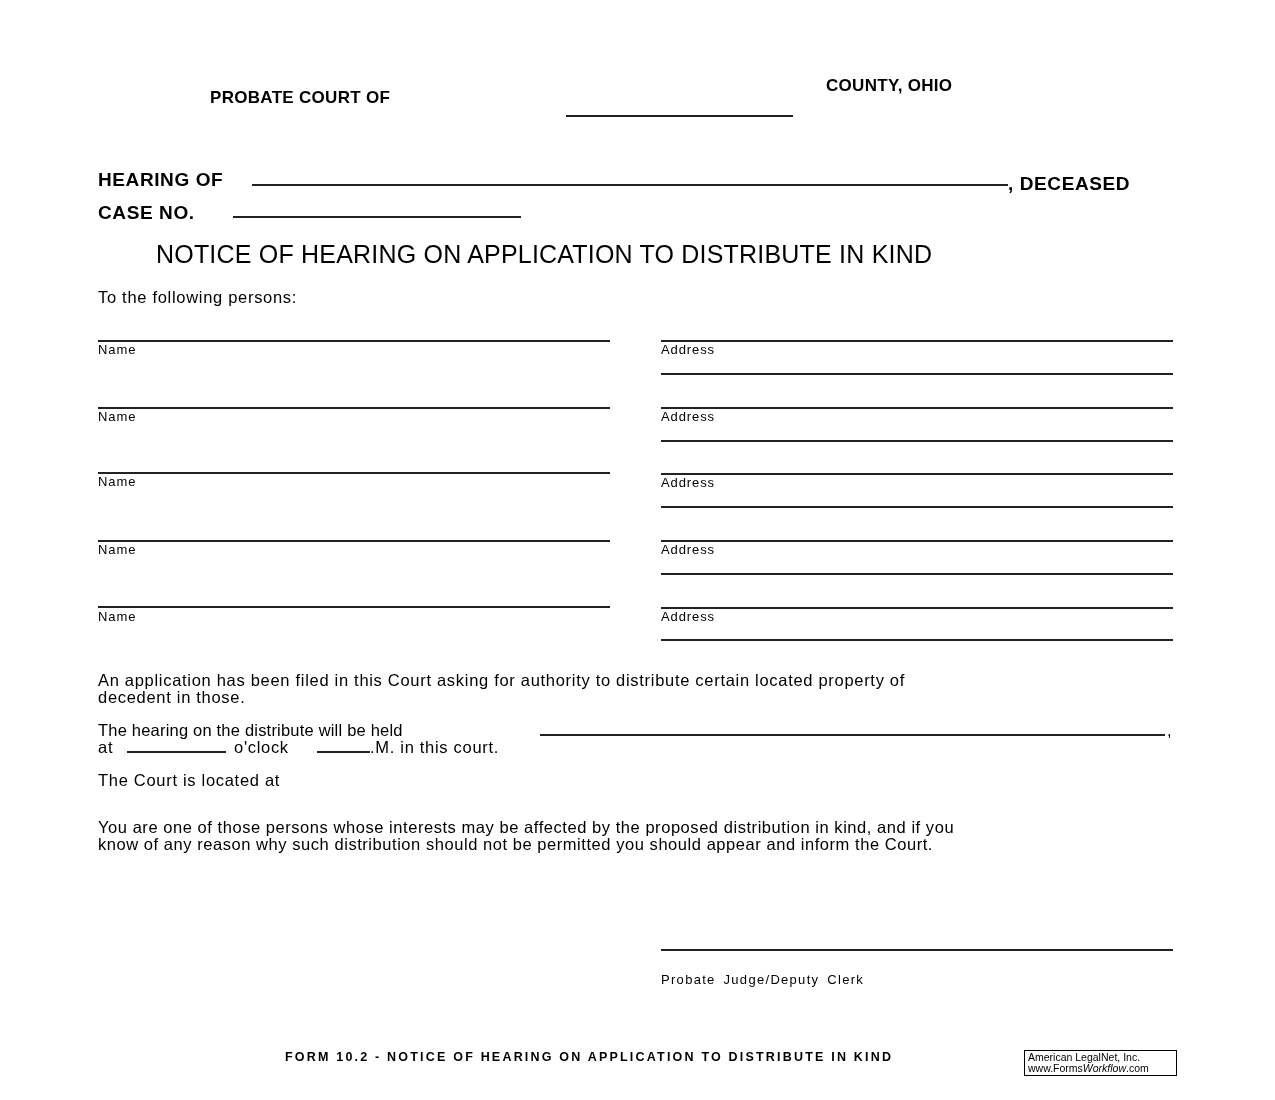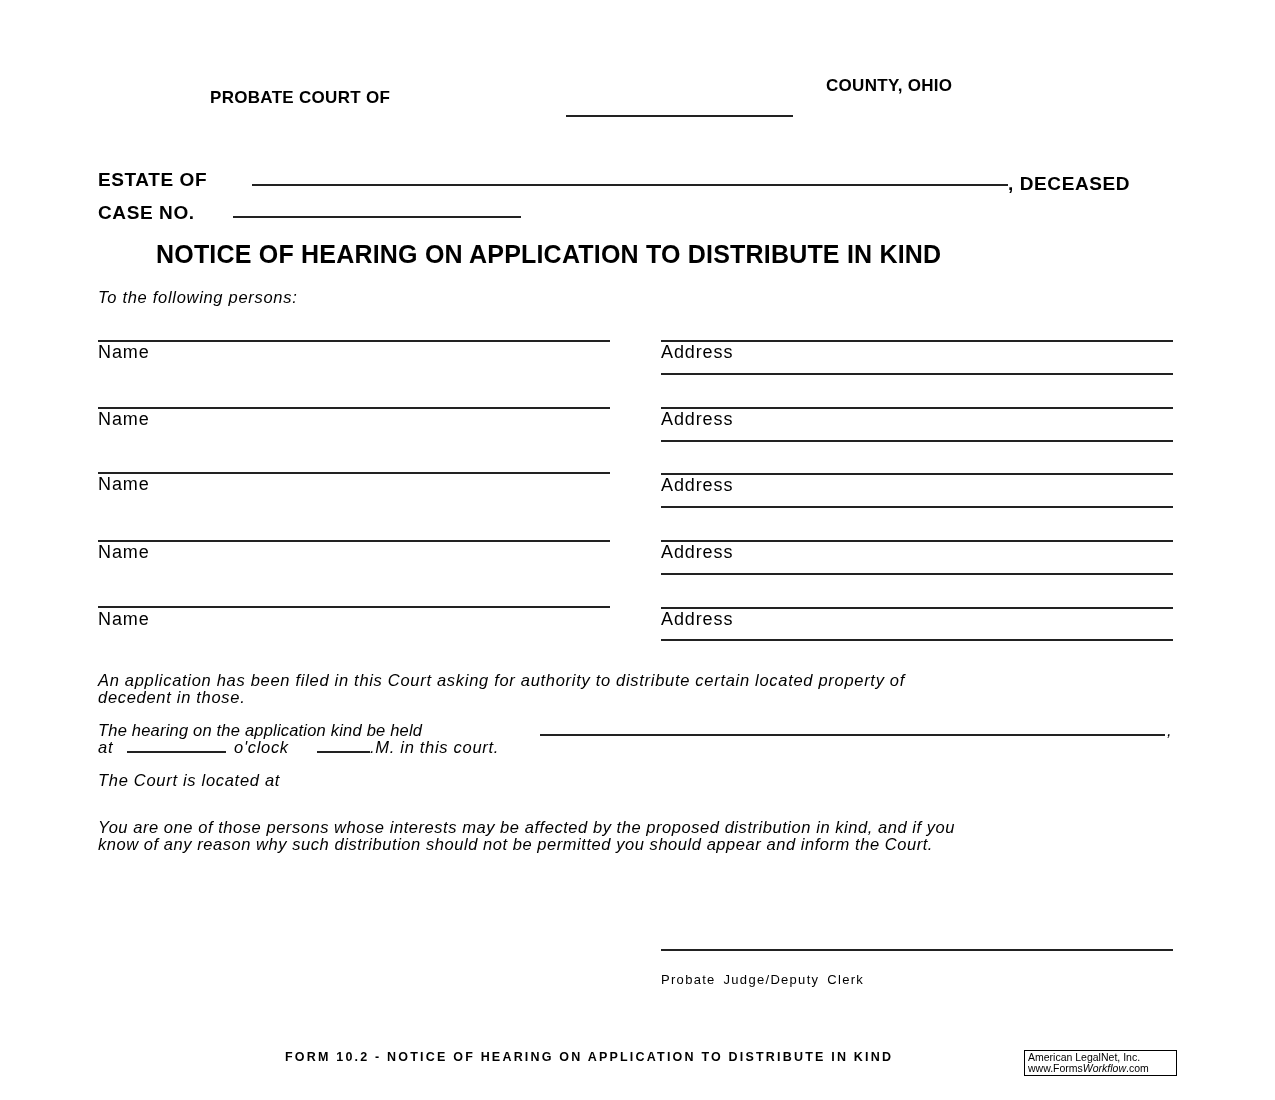--- a/index.html
+++ b/index.html
@@ -1,37 +1,37 @@
 <!DOCTYPE html>
 <html><head>
   <meta charset="utf-8">
   <style>
     html, body { margin: 0; padding: 0; background: #ffffff; }
     body { width: 1275px; height: 1100px; position: relative; overflow: hidden;
            font-family: "Liberation Sans", sans-serif; color: #000; }
     .abs { position: absolute; white-space: nowrap; }
     .court-title { font-weight: bold; font-size: 17px; letter-spacing: 0.3px; }
     .hdr { font-weight: bold; font-size: 19px; letter-spacing: 0.6px; }
-    .main-title { font-weight: bold; font-size: 25px; letter-spacing: 0.2px; text-align: center; }
-    .body-text { font-size: 16.5px; letter-spacing: 0.7px; font-style: italic; }
-    .small-label { font-size: 18px; letter-spacing: 0.9px; }
+    .main-title { font-weight: normal; font-size: 25px; letter-spacing: 0.2px; text-align: center; }
+    .body-text { font-size: 16.5px; letter-spacing: 0.7px; }
+    .small-label { font-size: 13px; letter-spacing: 0.9px; }
     .field-line { position: absolute; height: 2px; background: #222; }
     .footer-title { font-weight: bold; font-size: 12.5px; letter-spacing: 2.2px; }
     .brand-box { position: absolute; border: 1px solid #000; font-size: 10.5px; line-height: 11px;
                  padding: 1px 3px; }
     .brand-box i { font-style: italic; }
   </style>
 </head>
 <body>
 
 <div class="abs court-title" style="left:210px; top:88px;">PROBATE COURT OF</div>
 <div class="field-line" style="left:566px; top:115px; width:227px;"></div>
 <div class="abs court-title" style="left:806px; top:76px;margin-left:20px;">COUNTY, OHIO</div>
 
-<div class="abs hdr" style="left:98px; top:169px;">ESTATE OF</div>
+<div class="abs hdr" style="left:98px; top:169px;">HEARING OF</div>
 <div class="field-line" style="left:252px; top:184px; width:756px;"></div>
 <div class="abs hdr" style="left:1008px; top:173px;">, DECEASED</div>
 
 <div class="abs hdr" style="left:98px; top:202px;">CASE NO.</div>
 <div class="field-line" style="left:233px; top:216px; width:288px;"></div>
 
 <div class="abs main-title" style="left:156px; top:240px;">NOTICE OF HEARING ON APPLICATION TO DISTRIBUTE IN KIND</div>
 
 <div class="abs body-text" style="left:98px; top:288px;">To the following persons:</div>
 
@@ -64,21 +64,21 @@
   <div class="field-line" style="left:98px; top:606px; width:512px;"></div>
   <div class="abs small-label" style="left:98px; top:609px;">Name</div>
   <div class="field-line" style="left:661px; top:607px; width:512px;"></div>
   <div class="abs small-label" style="left:661px; top:609px;">Address</div>
   <div class="field-line" style="left:661px; top:639px; width:512px;"></div>
 </div>
 
 <div class="abs body-text" style="left:98px; top:671px;">An application has been filed in this Court asking for authority to distribute certain located property of</div>
 <div class="abs body-text" style="left:98px; top:688px;">decedent in those.</div>
 
-<div class="abs body-text" style="left:98px; top:721px; letter-spacing:0.2px;">The hearing on the application kind be held</div>
+<div class="abs body-text" style="left:98px; top:721px; letter-spacing:0.2px;">The hearing on the distribute will be held</div>
 <div class="field-line" style="left:540px; top:734px; width:625px;"></div>
 <div class="abs body-text" style="left:1167px; top:721px;">,</div>
 
 <div class="abs body-text" style="left:98px; top:738px;">at</div>
 <div class="field-line" style="left:127px; top:751px; width:99px;"></div>
 <div class="abs body-text" style="left:234px; top:738px;">o'clock</div>
 <div class="field-line" style="left:317px; top:751px; width:53px;"></div>
 <div class="abs body-text" style="left:370px; top:738px;">.M. in this court.</div>
 
 <div class="abs body-text" style="left:98px; top:771px;">The Court is located at</div>

